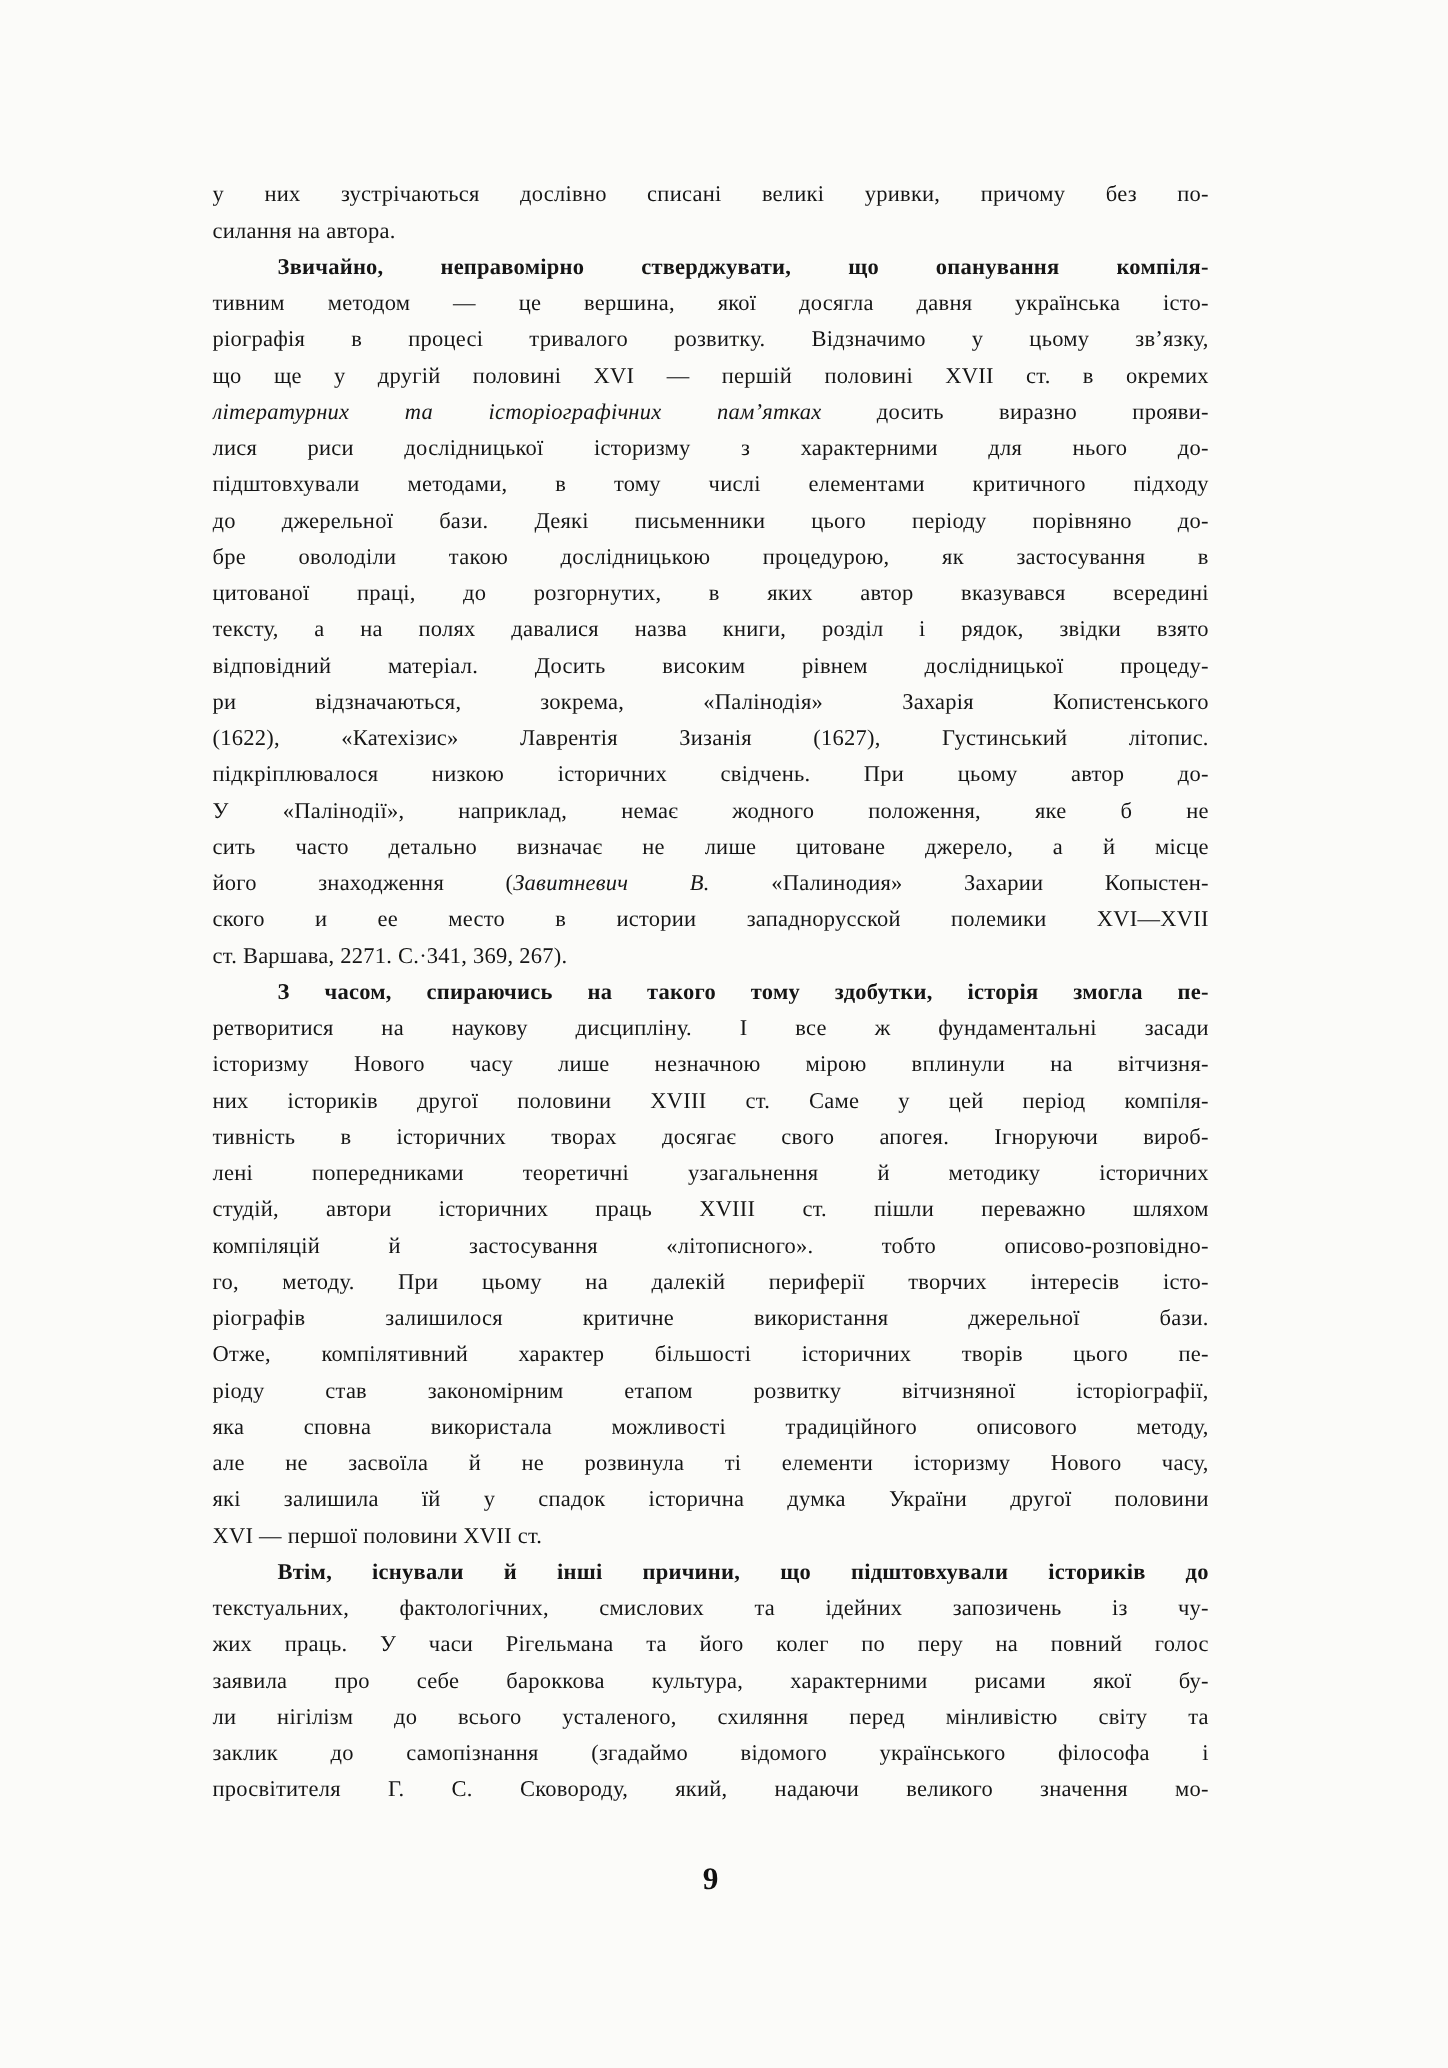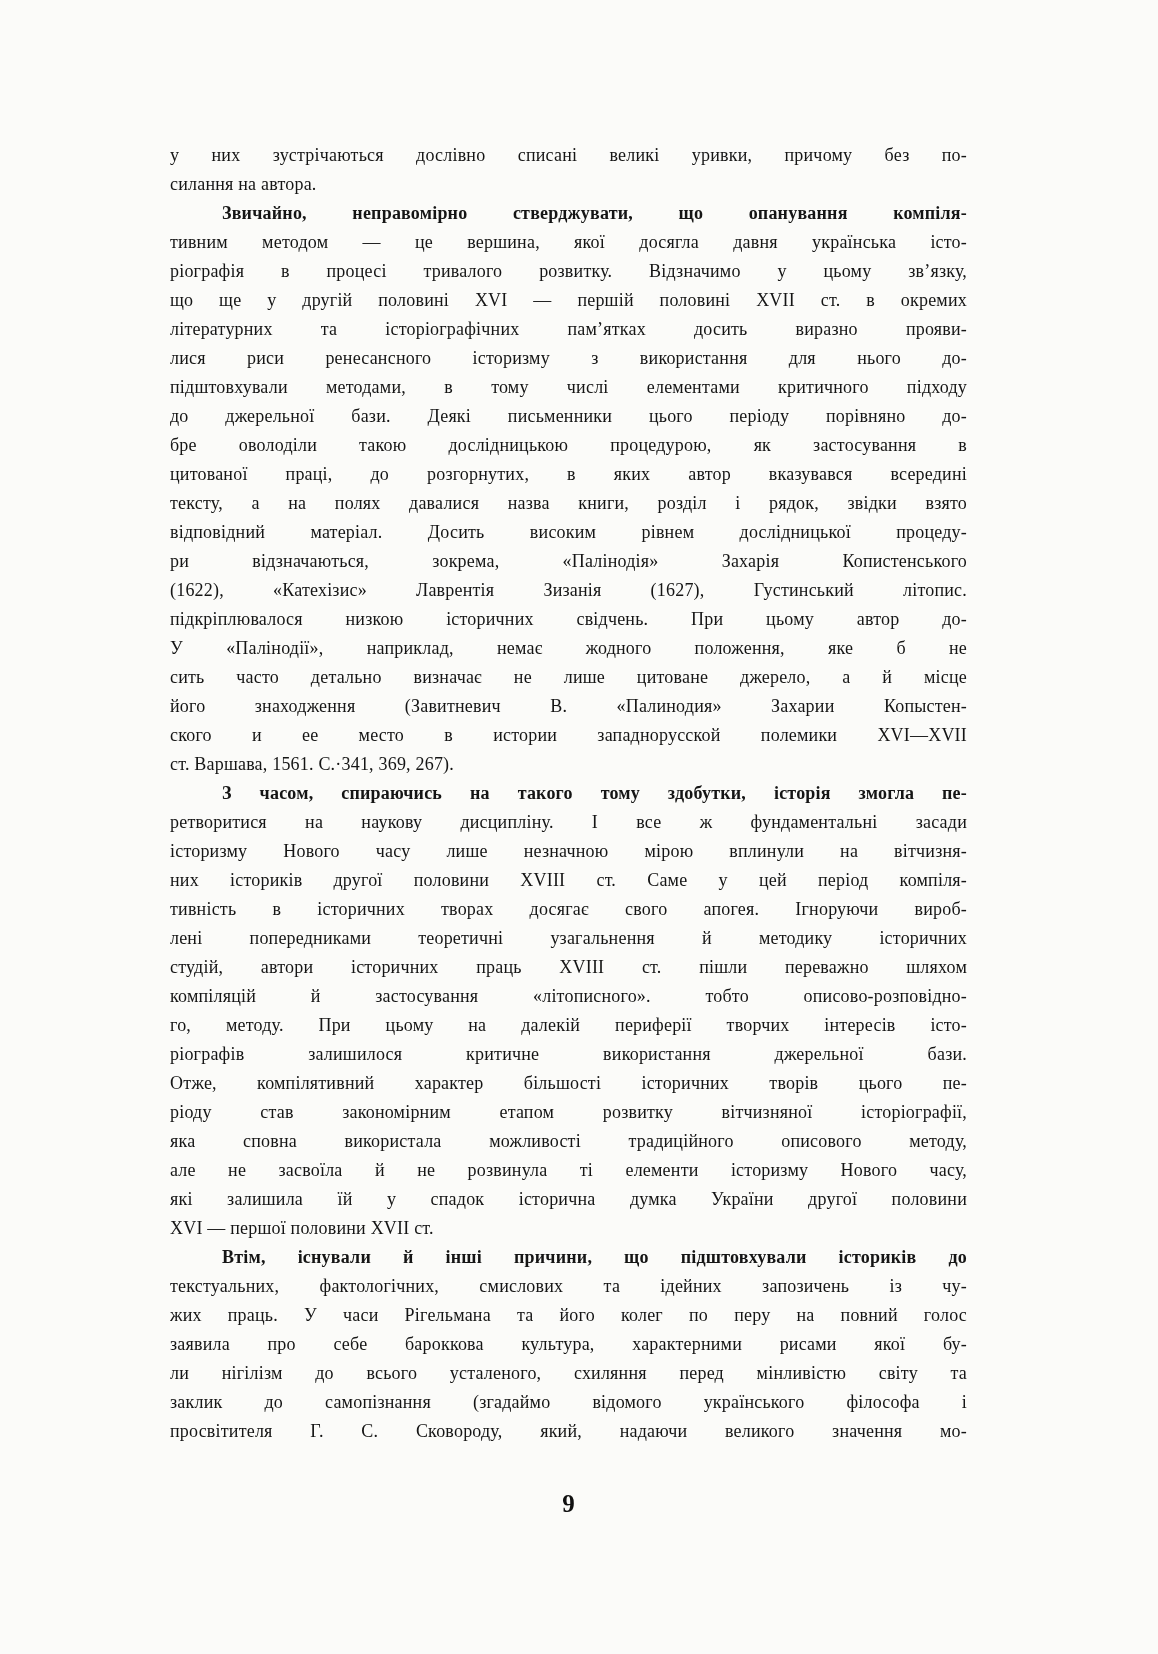--- a/index.html
+++ b/index.html
@@ -22,21 +22,21 @@
     letter-spacing: 0.2px;
   }
   .line {
     height: 29px;
     overflow: hidden;
     text-align: justify;
     text-align-last: justify;
   }
   .line.indent { text-indent: 52px; font-weight: bold; }
   .line.end { text-align-last: left; }
-  .seg-i { }
+  .seg-i { font-style: italic; }
   .seg-b { font-weight: 400; }
   .pageno {
     position: absolute;
     left: 170px;
     top: 1490px;
     width: 797px;
     text-align: center;
     font-size: 25px;
     font-weight: 700;
     color: #101010;
@@ -47,35 +47,35 @@
 
 <div class="page">
   <div class="textblock">
       <div class="line"><span>у них зустрічаються дослівно списані великі уривки, причому без по-</span></div>
       <div class="line end"><span>силання на автора.</span></div>
       <div class="line indent"><span>Звичайно, неправомірно стверджувати, що опанування компіля-</span></div>
       <div class="line"><span>тивним методом — це вершина, якої досягла давня українська істо-</span></div>
       <div class="line"><span>ріографія в процесі тривалого розвитку. Відзначимо у цьому зв’язку,</span></div>
       <div class="line"><span>що ще у другій половині XVI — першій половині XVII ст. в окремих</span></div>
       <div class="line"><span class="seg-i">літературних та історіографічних пам’ятках</span><span> досить виразно </span><span class="seg-b">прояви-</span></div>
-      <div class="line"><span class="seg-b">лися</span><span> риси ренесансного історизму з використання для нього до-</span></div>
+      <div class="line"><span class="seg-b">лися</span><span> риси дослідницької історизму з характерними для нього до-</span></div>
       <div class="line"><span>підштовхували методами, в тому числі елементами критичного підходу</span></div>
       <div class="line"><span>до джерельної бази. Деякі письменники цього періоду порівняно до-</span></div>
       <div class="line"><span>бре оволоділи такою дослідницькою процедурою, як застосування в</span></div>
       <div class="line"><span>цитованої праці, до розгорнутих, в яких автор вказувався всередині</span></div>
       <div class="line"><span>тексту, а на полях давалися назва книги, розділ і рядок, звідки взято</span></div>
       <div class="line"><span>відповідний матеріал. Досить високим рівнем дослідницької процеду-</span></div>
       <div class="line"><span>ри відзначаються, зокрема, «Палінодія» Захарія Копистенського</span></div>
       <div class="line"><span>(1622), «Катехізис» Лаврентія Зизанія (1627), Густинський літопис.</span></div>
       <div class="line"><span>підкріплювалося низкою історичних свідчень. При цьому автор до-</span></div>
       <div class="line"><span>У «Палінодії», наприклад, немає жодного положення, яке б не</span></div>
       <div class="line"><span>сить часто детально визначає не лише цитоване джерело, а й місце</span></div>
       <div class="line"><span>його знаходження (</span><span class="seg-i">Завитневич В.</span><span> «Палинодия» Захарии Копыстен-</span></div>
       <div class="line"><span>ского и ее место в истории западнорусской полемики XVI—XVII</span></div>
-      <div class="line end"><span>ст. Варшава, 1561. С.·341, 369, 267).</span></div>
+      <div class="line end"><span>ст. Варшава, 2271. С.·341, 369, 267).</span></div>
       <div class="line indent"><span>З часом, спираючись на такого тому здобутки, історія змогла пе-</span></div>
       <div class="line"><span>ретворитися на наукову дисципліну. І все ж фундаментальні засади</span></div>
       <div class="line"><span>історизму Нового часу лише незначною мірою вплинули на вітчизня-</span></div>
       <div class="line"><span>них істориків другої половини XVIII ст. Саме у цей період компіля-</span></div>
       <div class="line"><span>тивність в історичних творах досягає свого апогея. Ігноруючи вироб-</span></div>
       <div class="line"><span>лені попередниками теоретичні узагальнення й методику історичних</span></div>
       <div class="line"><span>студій, автори історичних праць XVIII ст. пішли переважно шляхом</span></div>
       <div class="line"><span>компіляцій й застосування «літописного». тобто описово-розповідно-</span></div>
       <div class="line"><span>го, методу. При цьому на далекій периферії творчих інтересів істо-</span></div>
       <div class="line"><span>ріографів залишилося критичне використання джерельної бази.</span></div>

